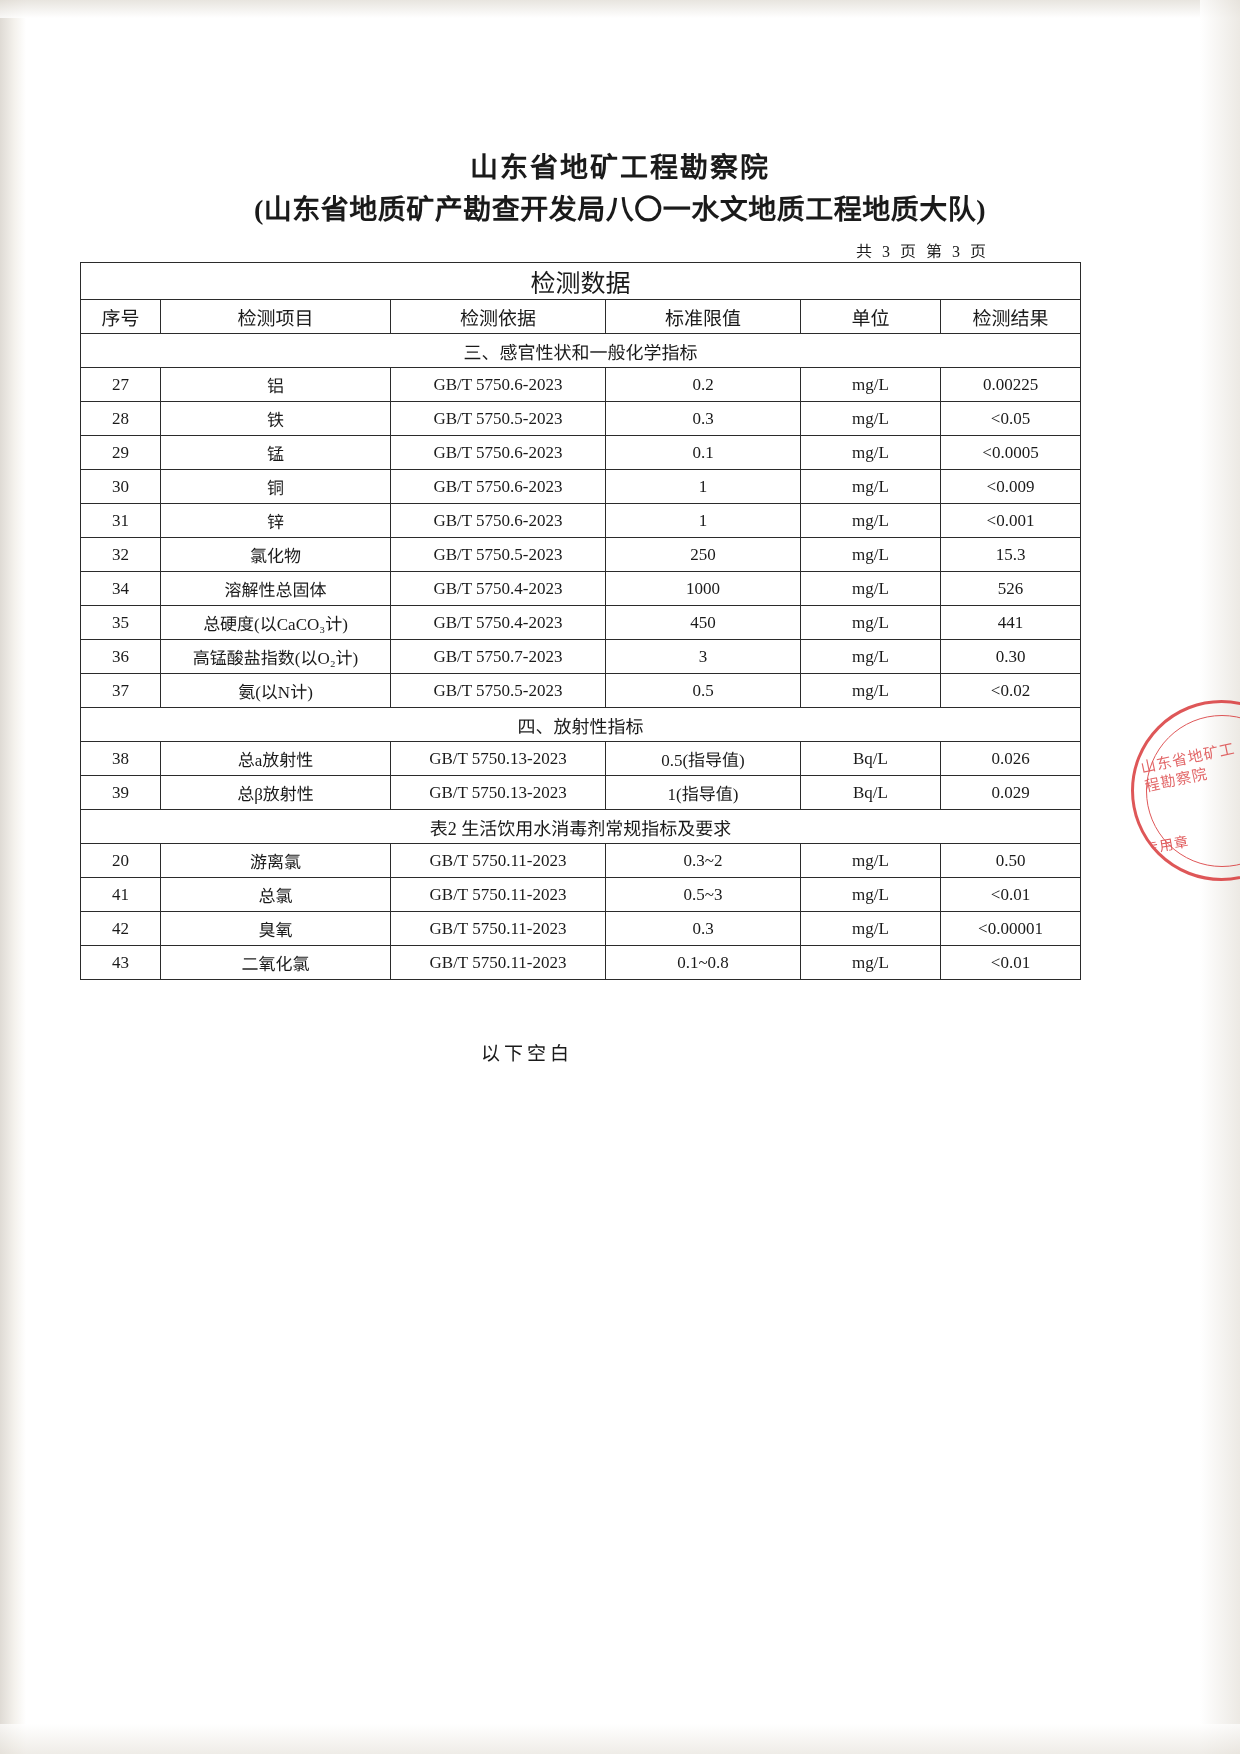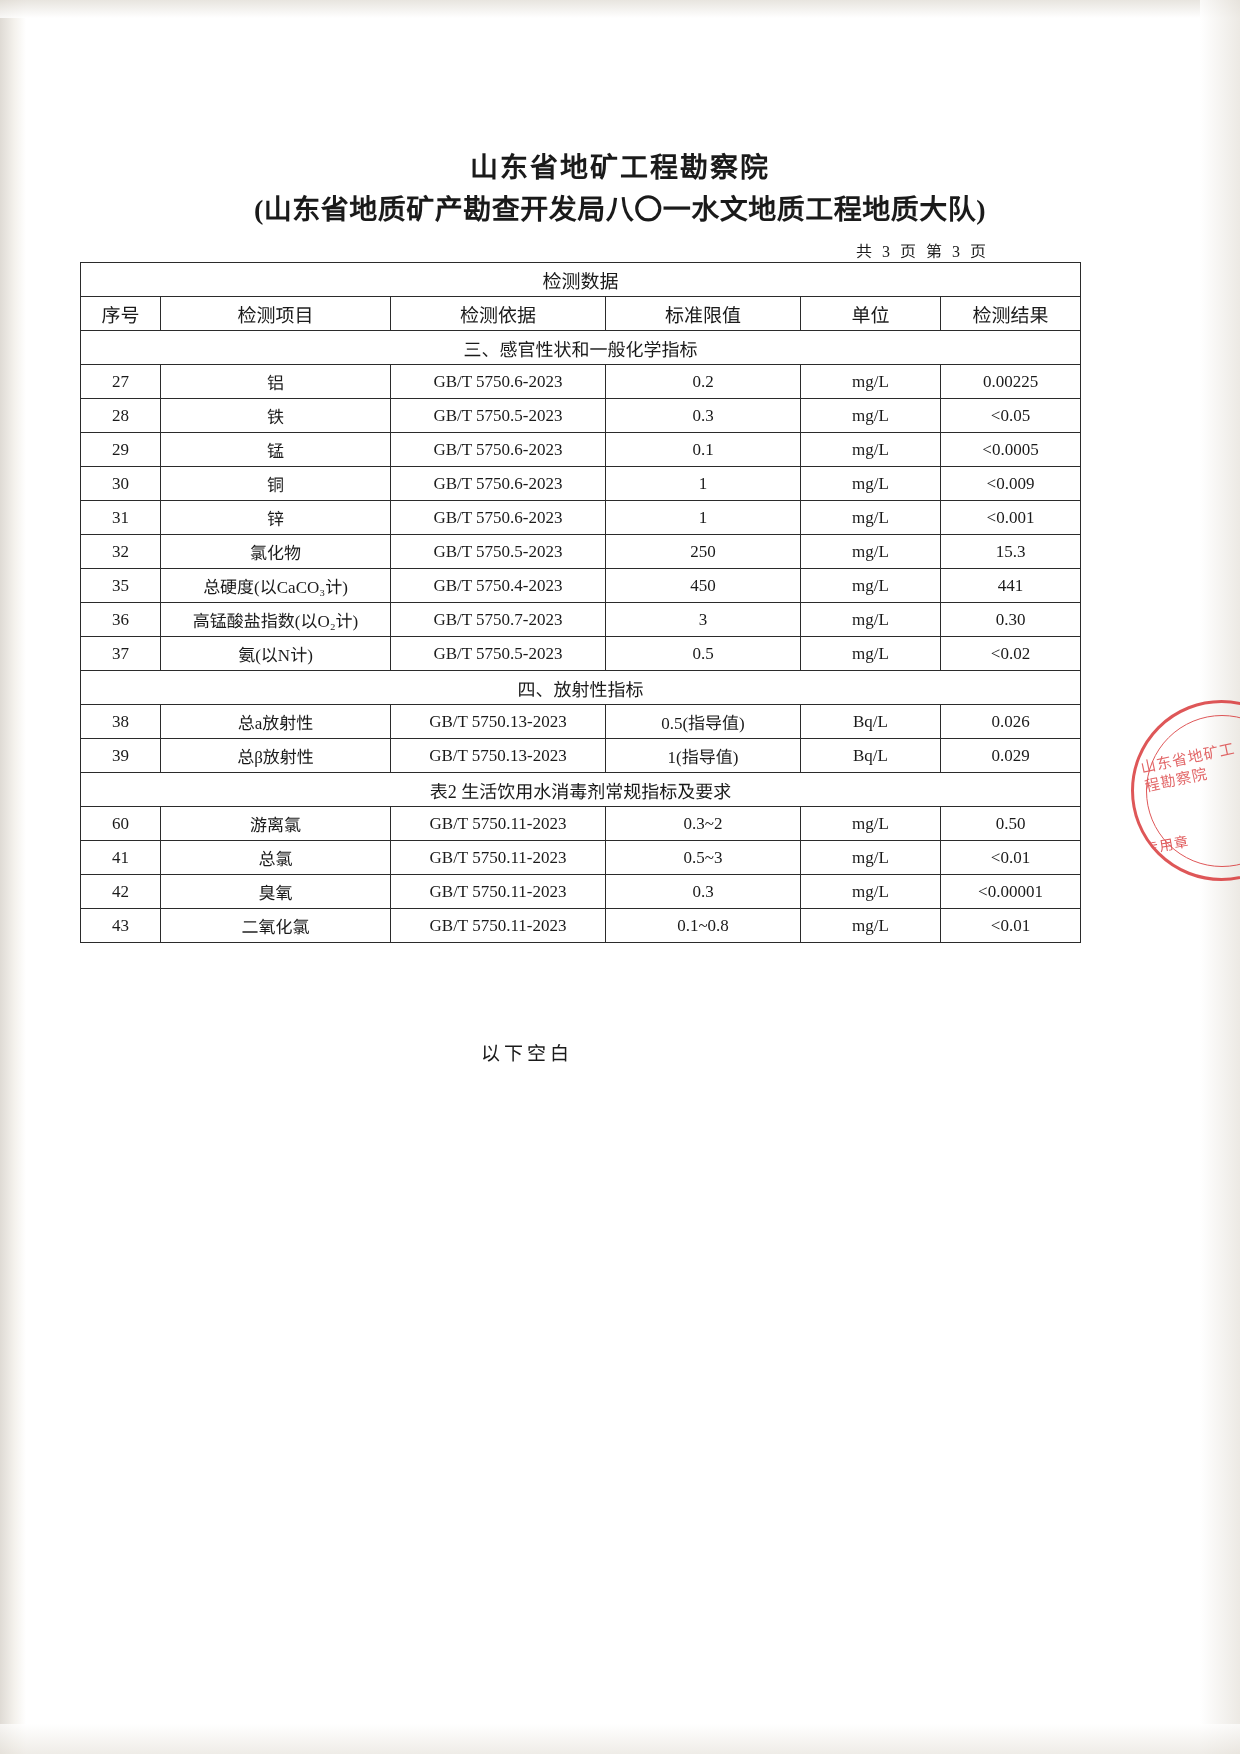--- a/index.html
+++ b/index.html
@@ -102,21 +102,21 @@
     border: 1px solid #2b2b2b;
     text-align: center;
     vertical-align: middle;
     padding: 0;
     height: 33px;
     font-weight: normal;
     font-family: "Liberation Serif", "DejaVu Serif", serif;
   }
   .title-row td {
     height: 50px;
-    font-size: 19px;
+    font-size: 25px;
     margin-top: 18px;
   }
   .head-row td {
     height: 48px;
     font-size: 19px;
     margin-top: 12px;
   }
   .section-row td {
     height: 37px;
     font-size: 18px;
@@ -275,20 +275,28 @@
         </tr>
         <tr>
           <td>32</td>
           <td>氯化物</td>
           <td class="cell-basis">GB/T 5750.5-2023</td>
           <td>250</td>
           <td>mg/L</td>
           <td>15.3</td>
         </tr>
         <tr>
+          <td>34</td>
+          <td>溶解性总固体</td>
+          <td class="cell-basis">GB/T 5750.4-2023</td>
+          <td>1000</td>
+          <td>mg/L</td>
+          <td>526</td>
+        </tr>
+        <tr>
           <td>35</td>
           <td>总硬度(以CaCO₃计)</td>
           <td class="cell-basis">GB/T 5750.4-2023</td>
           <td>450</td>
           <td>mg/L</td>
           <td>441</td>
         </tr>
         <tr class="tall-row">
           <td>36</td>
           <td>高锰酸盐指数(以O₂计)</td>
@@ -323,21 +331,21 @@
           <td class="cell-basis">GB/T 5750.13-2023</td>
           <td>1(指导值)</td>
           <td>Bq/L</td>
           <td>0.029</td>
         </tr>
 
         <tr class="section-row">
           <td colspan="6">表2  生活饮用水消毒剂常规指标及要求</td>
         </tr>
         <tr>
-          <td>60</td>
+          <td>20</td>
           <td>游离氯</td>
           <td class="cell-basis">GB/T 5750.11-2023</td>
           <td>0.3~2</td>
           <td>mg/L</td>
           <td>0.50</td>
         </tr>
         <tr>
           <td>41</td>
           <td>总氯</td>
           <td class="cell-basis">GB/T 5750.11-2023</td>

